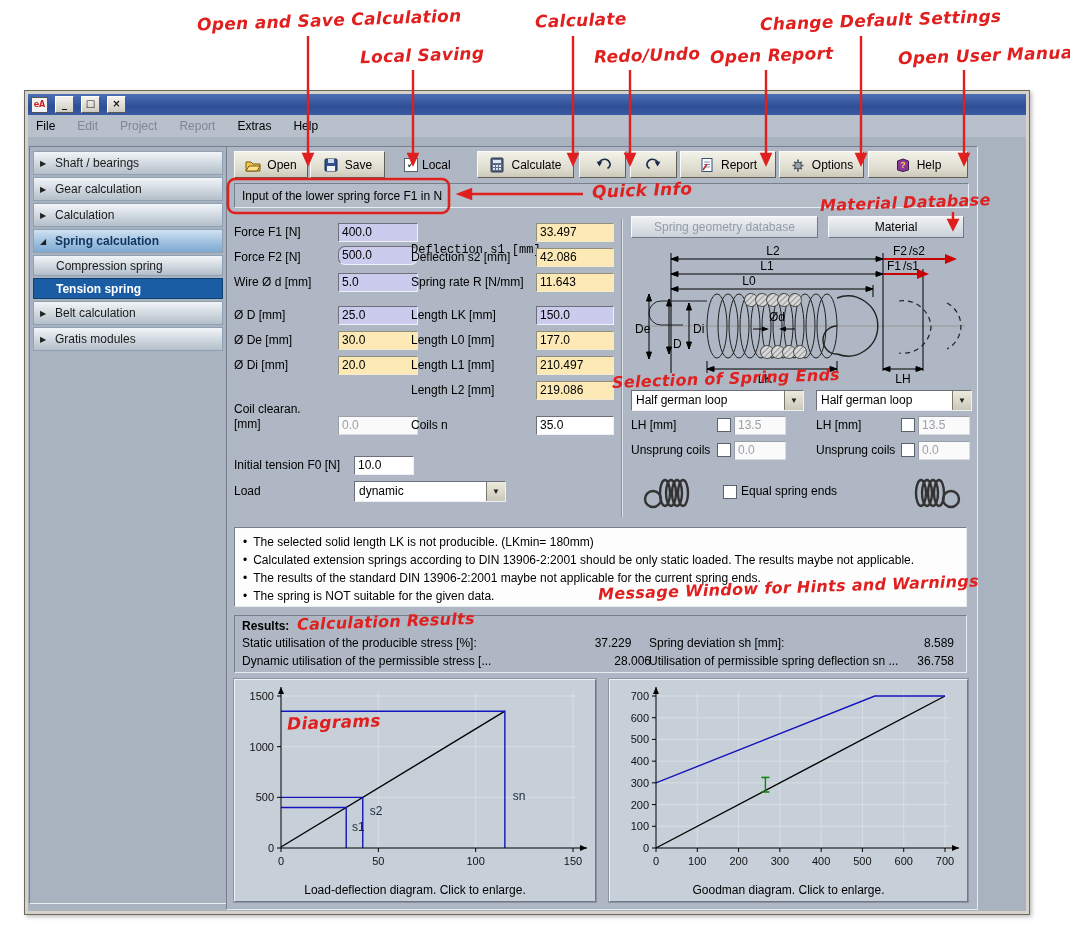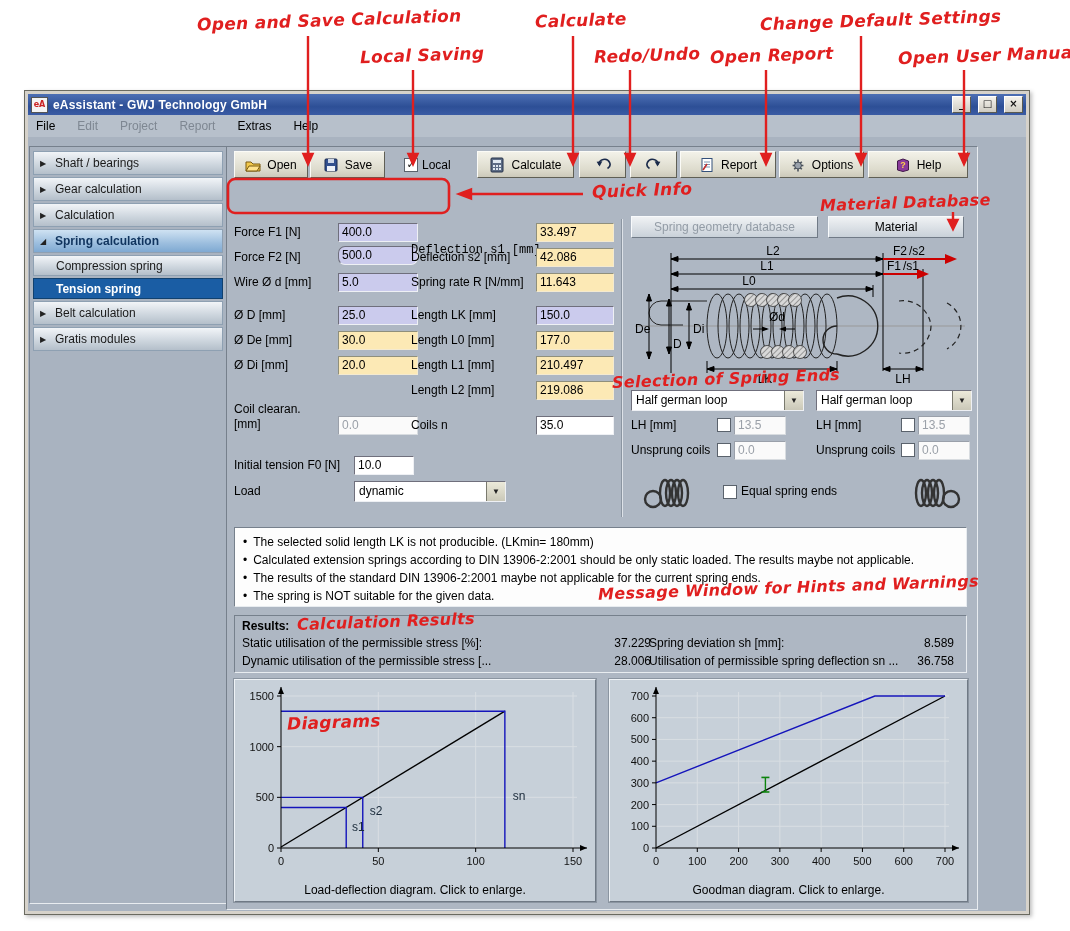--- a/index.html
+++ b/index.html
@@ -86,21 +86,20 @@
   .annlayer{z-index:41;}
 </style>
 </head>
 <body>
 
 <div class="page">
 
   <div class="win">
     <div class="titlebar">
       <span class="app-icon">eA</span>
-      <span class="title">eAssistant - GWJ Technology GmbH</span>
       <span class="winbtn">_</span>
       <span class="winbtn">□</span>
       <span class="winbtn">×</span>
     </div>
     <div class="menubar">
       <span class="menu-item">File</span>
       <span class="menu-item disabled">Edit</span>
       <span class="menu-item disabled">Project</span>
       <span class="menu-item disabled">Report</span>
       <span class="menu-item">Extras</span>
@@ -217,20 +216,23 @@
           <span>Options</span>
         </div>
         <div class="tbtn" style="left:641px;width:100px;">
           <svg width="16" height="16">
               <path d="M2.5 4 L8 2 L13.5 4 V13 L8 14.5 L2.5 13 Z" fill="#8a3a9a" stroke="#41184a"></path>
               <text x="8" y="11" text-anchor="middle" font-size="9" font-weight="bold" fill="#ffd24a">?</text>
             </svg>
           <span>Help</span>
         </div>
 
+        <div class="quickinfo sunken">
+          <span>Input of the lower spring force F1 in N</span>
+        </div>
 
         <span class="lbl" style="left:7px;top:78px;">Force F1 [N]</span>
         <div class="fld lav" style="left:111px;top:76px;width:72px;">400.0</div>
         <span class="lbl" style="left:7px;top:103px;">Force F2 [N]</span>
         <div class="fld lav" style="left:111px;top:99px;width:72px;border-radius:7px;">500.0</div>
         <span class="lbl" style="left:7px;top:128px;">Wire Ø d [mm]</span>
         <div class="fld lav" style="left:111px;top:126px;width:72px;">5.0</div>
         <span class="lbl" style="left:7px;top:161px;">Ø D [mm]</span>
         <div class="fld lav" style="left:111px;top:159px;width:72px;">25.0</div>
         <span class="lbl" style="left:7px;top:186px;">Ø De [mm]</span>
@@ -442,22 +444,22 @@
               <span>The results of the standard DIN 13906-2:2001 maybe not applicable for the current spring ends.</span>
             </div>
           <div class="msg-line">
               <span>•</span>
               <span>The spring is NOT suitable for the given data.</span>
             </div>
         </div>
 
         <div class="results">
           <span class="res-title">Results:</span>
-          <span class="lbl" style="left:7px;top:20px;">Static utilisation of the permissible stress [%]:</span>
-          <span class="lbl" style="left:340px;top:20px;width:76px;text-align:right;">37.229</span>
+          <span class="lbl" style="left:7px;top:20px;">Static utilisation of the producible stress [%]:</span>
+          <span class="lbl" style="left:340px;top:20px;width:76px;text-align:center;">37.229</span>
           <span class="lbl" style="left:7px;top:38px;">Dynamic utilisation of the permissible stress [...</span>
           <span class="lbl" style="left:340px;top:38px;width:76px;text-align:right;">28.006</span>
           <span class="lbl" style="left:414px;top:20px;">Spring deviation sh [mm]:</span>
           <span class="lbl" style="left:640px;top:20px;width:79px;text-align:right;">8.589</span>
           <span class="lbl" style="left:414px;top:38px;">Utilisation of permissible spring deflection sn ...</span>
           <span class="lbl" style="left:640px;top:38px;width:79px;text-align:right;">36.758</span>
         </div>
 
         <div class="dpanel" style="left:7px;width:362px;">
           <svg class="chart" width="358" height="196">

